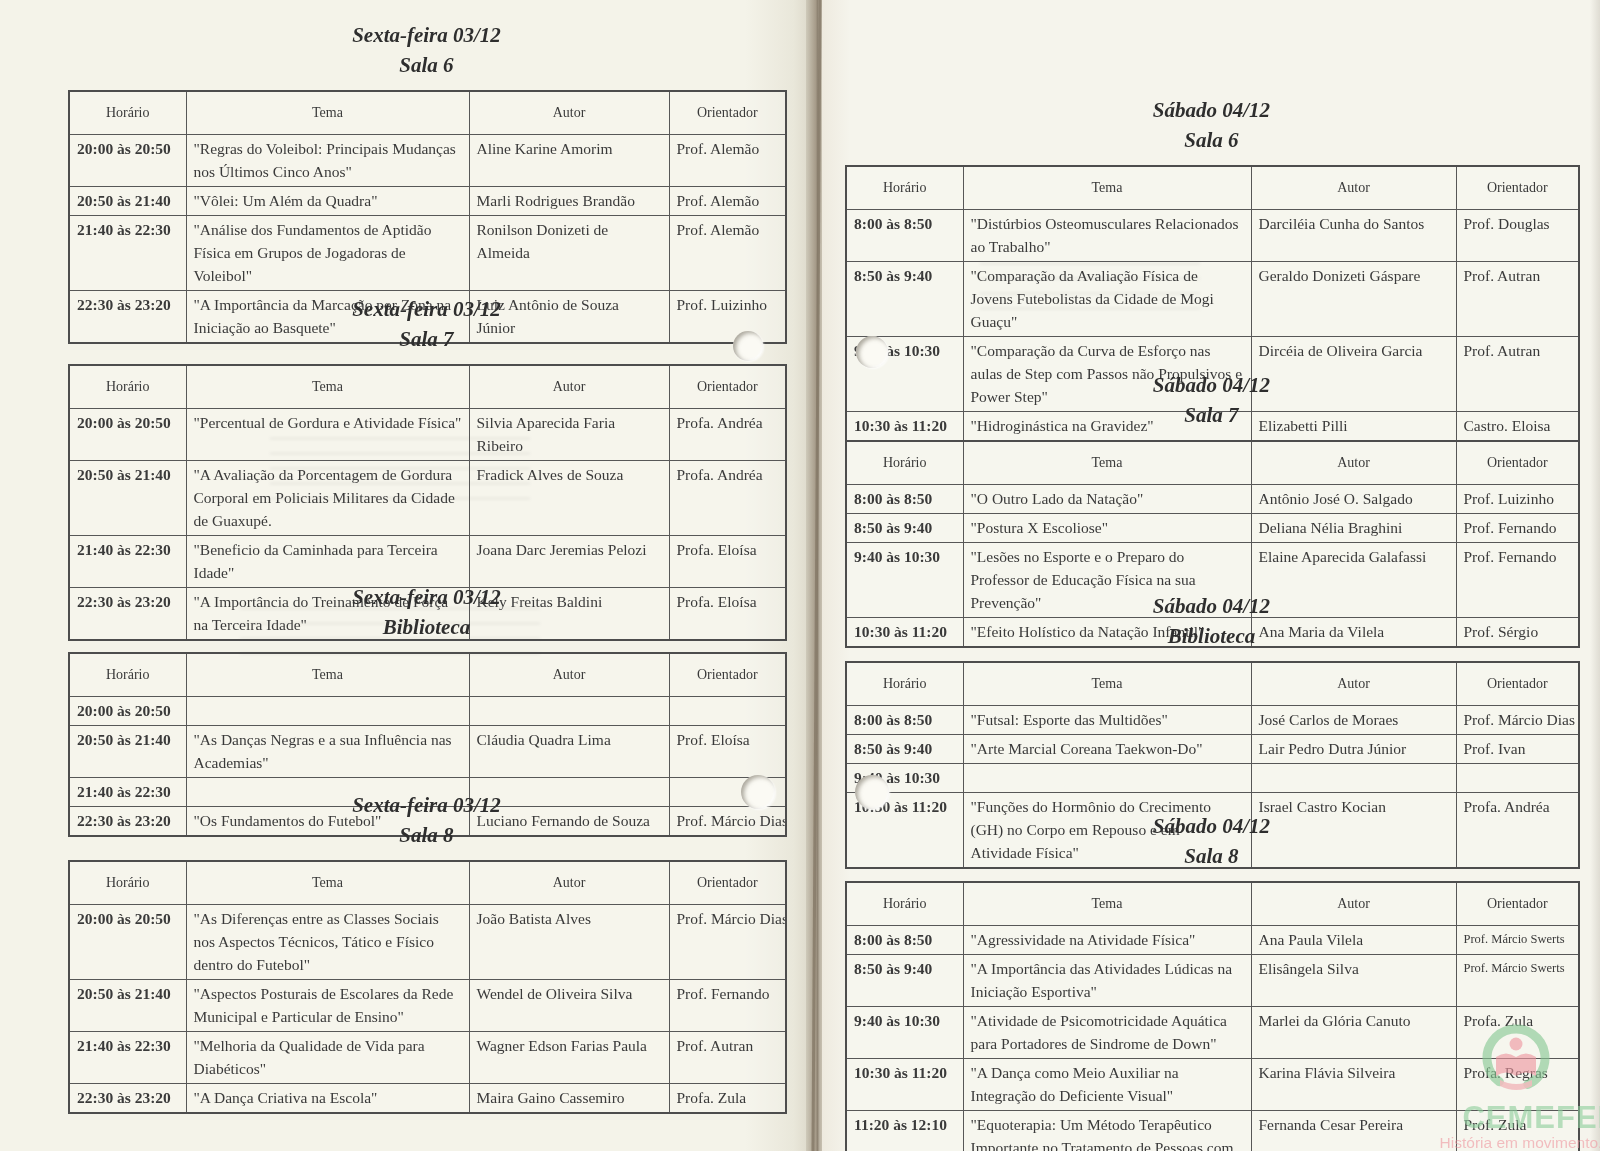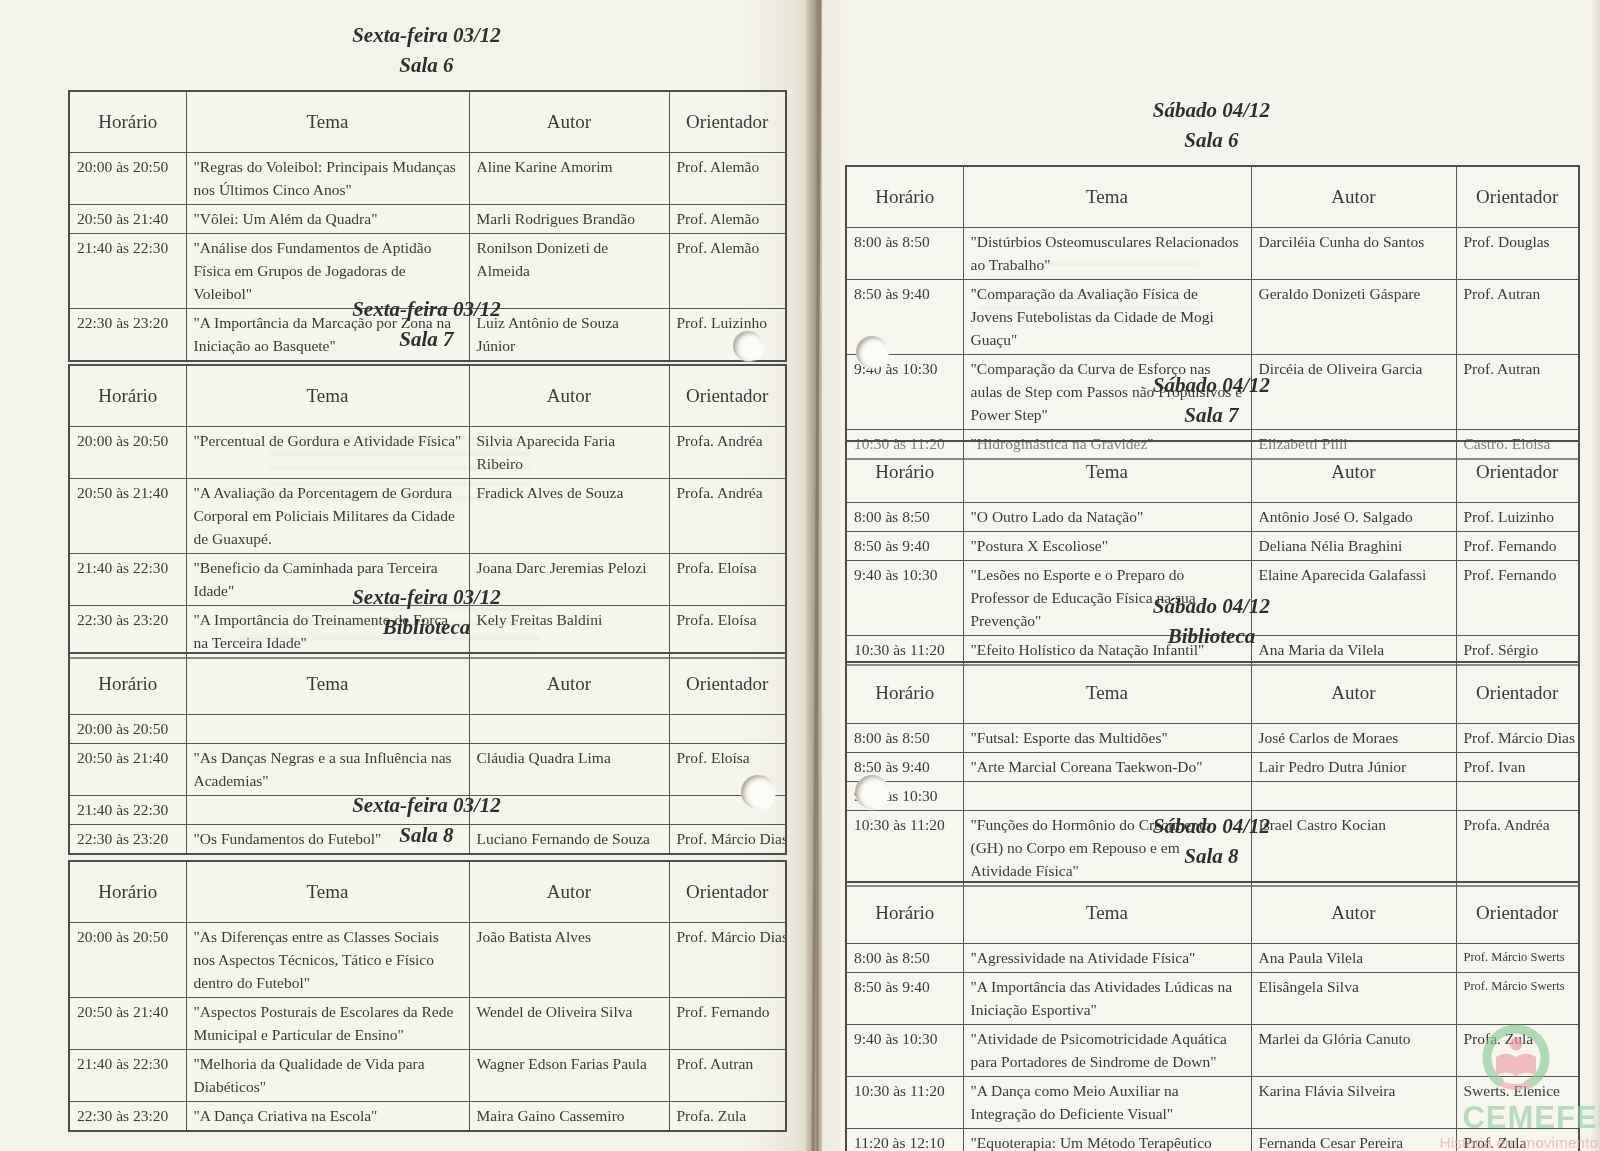--- a/index.html
+++ b/index.html
@@ -24,24 +24,24 @@
   .page-right .sched{left:23px;width:733px;}
   .ttl{text-align:center;margin-bottom:10px;font-style:italic;}
   .ttl .t{font-weight:bold;font-size:21px;line-height:30px;color:#2e2e2e;}
   table.sched-table{border-collapse:collapse;table-layout:fixed;width:100%;
     border:2px solid #4d4d4d;background:rgba(250,249,243,.35);}
   table.sched-table th,table.sched-table td{
     border:1px solid #575757;padding:2px 7px 3px 7px;
     font-size:15.5px;line-height:23px;vertical-align:top;text-align:left;
     overflow:hidden;
   }
-  table.sched-table th{text-align:center;font-weight:normal;font-size:19px;height:24px;padding:18px 4px;}
+  table.sched-table th{text-align:center;font-weight:normal;font-size:14px;height:24px;padding:9px 4px;}
   .page-left col.c0{width:117px;} .page-left col.c1{width:283px;} .page-left col.c2{width:200px;} .page-left col.c3{width:117px;}
   .page-right col.c0{width:117px;} .page-right col.c1{width:288px;} .page-right col.c2{width:205px;} .page-right col.c3{width:123px;}
-  td.col-horario{white-space:nowrap;}
+  td.col-horario{white-space:nowrap;font-weight:bold;}
   td.col-orientador{white-space:nowrap;font-size:15px;}
   td.col-orientador.small{font-size:12.5px;}
   
   .page-left .s0{top:20px;} .page-left .s1{top:294px;} .page-left .s2{top:582px;} .page-left .s3{top:790px;}
   .page-right .s0{top:95px;} .page-right .s1{top:370px;} .page-right .s2{top:591px;} .page-right .s3{top:811px;}
   
   .punch{position:absolute;border-radius:50%;background:#fbfaf4;
     box-shadow:inset 3px 2px 4px rgba(110,104,90,.55), inset -1px -1px 2px rgba(255,255,255,.9), 1px 1px 2px rgba(255,255,255,.7);}
   
   .smudge{position:absolute;opacity:.07;filter:blur(1.5px);
@@ -442,21 +442,21 @@
           <tr>
             <td class="col-horario">9:40 às 10:30</td>
             <td class="col-tema">"Atividade de Psicomotricidade Aquática para Portadores de Sindrome de Down"</td>
             <td class="col-autor">Marlei da Glória Canuto</td>
             <td class="col-orientador">Profa. Zula</td>
           </tr>
           <tr>
             <td class="col-horario">10:30 às 11:20</td>
             <td class="col-tema">"A Dança como Meio Auxiliar na Integração do Deficiente Visual"</td>
             <td class="col-autor">Karina Flávia Silveira</td>
-            <td class="col-orientador">Swerts. Elenice</td>
+            <td class="col-orientador">Profa. Regras</td>
           </tr>
           <tr>
             <td class="col-horario">11:20 às 12:10</td>
             <td class="col-tema">"Equoterapia: Um Método Terapêutico Importante no Tratamento de Pessoas com Necessidades Especiais"</td>
             <td class="col-autor">Fernanda Cesar Pereira</td>
             <td class="col-orientador">Prof. Zula</td>
           </tr>
         </tbody>
     </table>
   </section>

